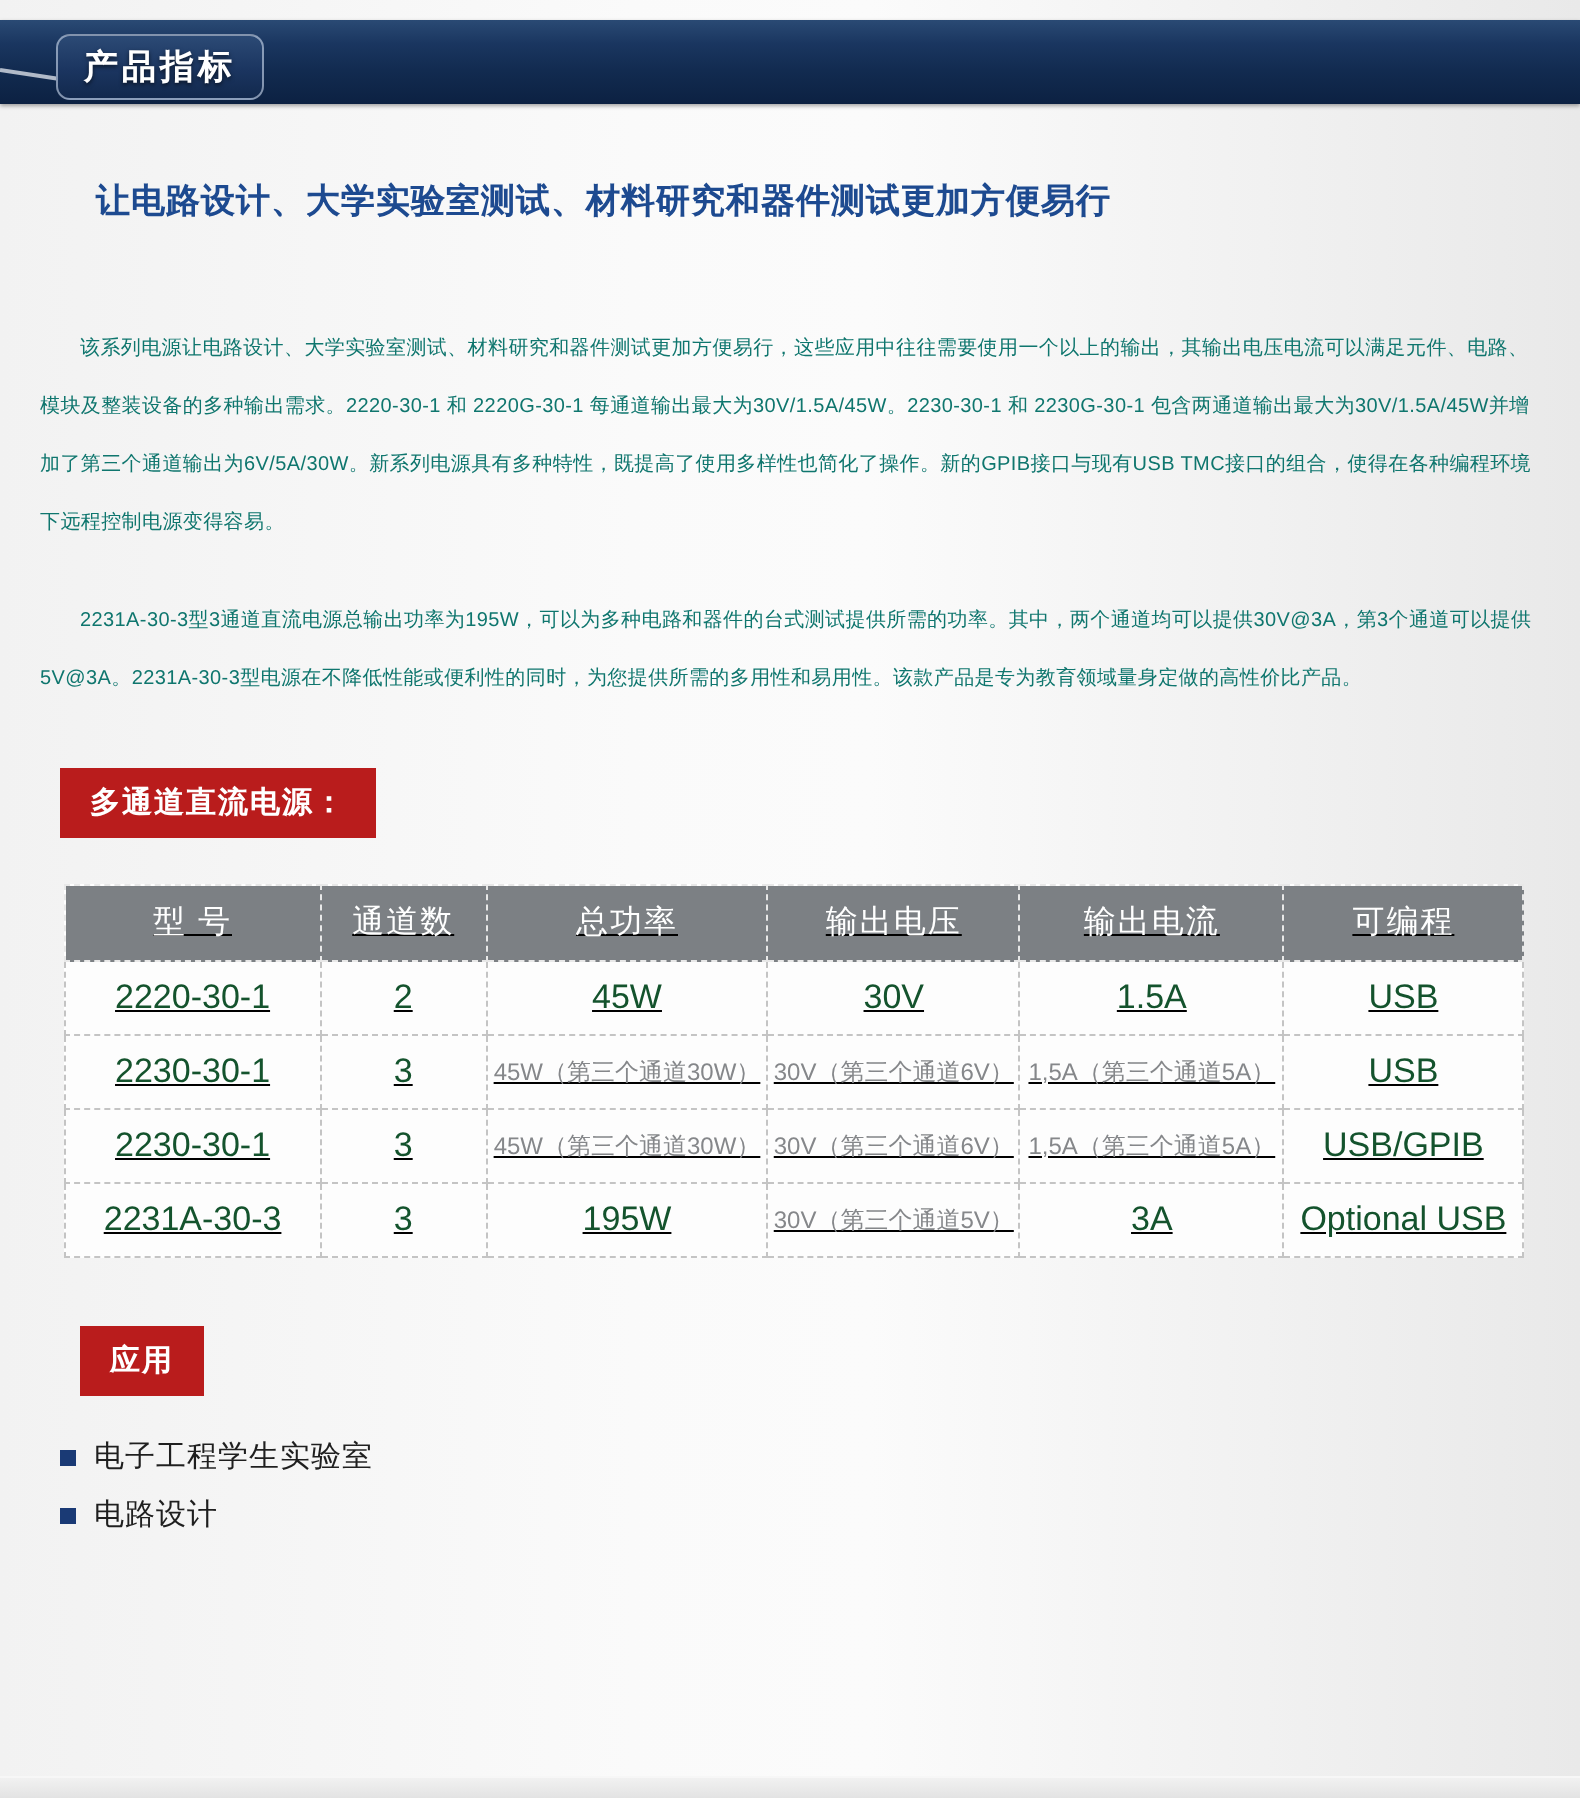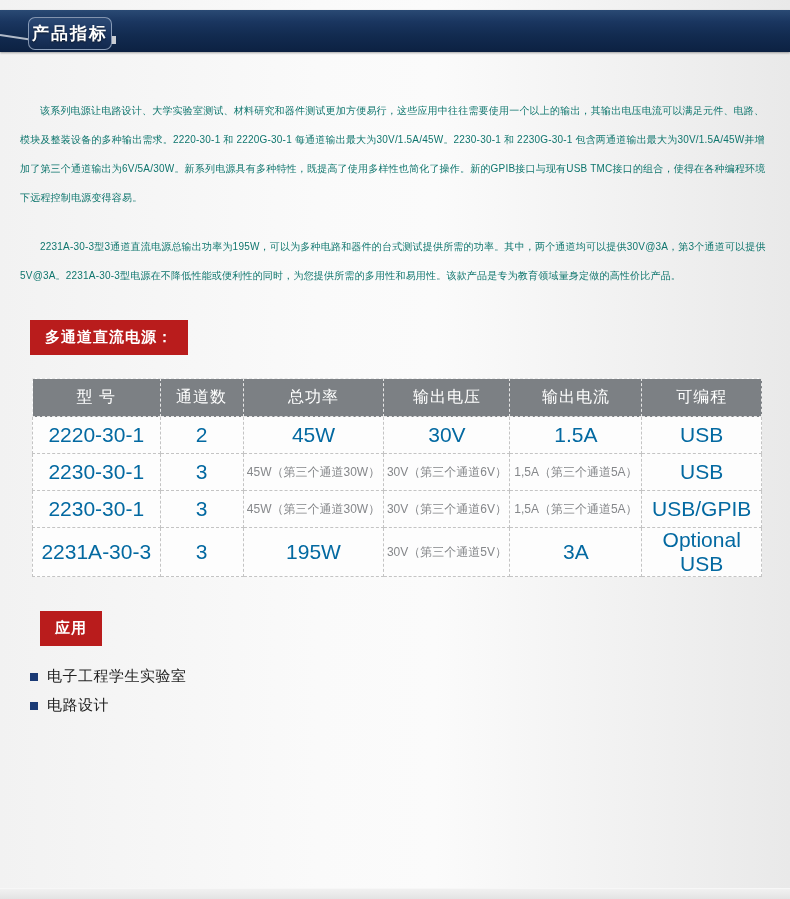--- a/index.html
+++ b/index.html
@@ -18,21 +18,21 @@
     position: relative;
     height: 42px;
     background: linear-gradient(180deg, #2a4a74 0%, #1a3660 28%, #122b50 60%, #0c2142 100%);
     box-shadow: 0 1px 2px rgba(0,0,0,0.35);
   }
   .header-decor { position: absolute; top: 0; left: 0; pointer-events: none; }
   .header-tab {
     position: absolute;
     left: 28px;
     top: 7px;
-    width: 84px;
+    width: 104px;
     height: 33px;
     border: 1px solid rgba(190,205,225,0.65);
     border-radius: 7px;
     background: linear-gradient(180deg, #2c4a75 0%, #1b3560 55%, #12294d 100%);
     display: flex;
     align-items: center;
     justify-content: center;
     cursor: pointer;
   }
   .header-tab span {
@@ -74,40 +74,40 @@
     font-size: 15px;
     font-weight: bold;
     padding: 8px 15px;
     margin-left: 30px;
     letter-spacing: 1px;
   }
   .label-power { margin-top: 30px; }
   .label-apps  { margin-top: 34px; margin-left: 40px; }
 
   
-  .spec-table-wrap { margin: 23px 28px 0 32px; }
+  .spec-table-wrap { margin: 23px 28px 0 32px; text-decoration: underline; }
   table.spec-table {
     width: 730px;
     border-collapse: collapse;
     table-layout: fixed;
     background: #ffffff;
     border: 1px dashed #b9b9b9;
   }
   table.spec-table th {
     background: #7c8084;
     color: #ffffff;
     font-size: 16px;
     font-weight: normal;
     height: 38px;
     border: 1px dashed #e8e8e8;
     letter-spacing: 1px;
   }
   table.spec-table td {
-    color: #0369a1;
-    font-size: 21px;
+    color: #14532d;
+    font-size: 17px;
     text-align: center;
     height: 37px;
     border: 1px dashed #c4c4c4;
     background: #fdfdfd;
   }
   table.spec-table td.cell-small { font-size: 12px; color: #85878a; }
   .col-0 { width: 17.5%; }
   .col-1 { width: 11.4%; }
   .col-2 { width: 19.3%; }
   .col-3 { width: 17.3%; }
@@ -156,20 +156,21 @@
     <line x1="0" y1="25" x2="53" y2="33" stroke="#cdd4de" stroke-width="2" opacity="0.85"></line>
     <line x1="53" y1="33" x2="112" y2="33" stroke="#cdd4de" stroke-width="2" opacity="0.85"></line>
     <rect x="108" y="26" width="8" height="8" fill="#c9cdd3"></rect>
   </svg>
   <div class="header-tab">
     <span>产品指标</span>
   </div>
 </div>
 
 <div class="title-block">
+  <div class="title-line">让电路设计、大学实验室测试、材料研究和器件测试更加方便易行</div>
 </div>
 
 <div class="body-text">
   <p>该系列电源让电路设计、大学实验室测试、材料研究和器件测试更加方便易行，这些应用中往往需要使用一个以上的输出，其输出电压电流可以满足元件、电路、模块及整装设备的多种输出需求。2220-30-1 和 2220G-30-1 每通道输出最大为30V/1.5A/45W。2230-30-1 和 2230G-30-1 包含两通道输出最大为30V/1.5A/45W并增加了第三个通道输出为6V/5A/30W。新系列电源具有多种特性，既提高了使用多样性也简化了操作。新的GPIB接口与现有USB TMC接口的组合，使得在各种编程环境下远程控制电源变得容易。</p>
   <p>2231A-30-3型3通道直流电源总输出功率为195W，可以为多种电路和器件的台式测试提供所需的功率。其中，两个通道均可以提供30V@3A，第3个通道可以提供5V@3A。2231A-30-3型电源在不降低性能或便利性的同时，为您提供所需的多用性和易用性。该款产品是专为教育领域量身定做的高性价比产品。</p>
 </div>
 
 <div class="section-label label-power">多通道直流电源：</div>
 
 <div class="spec-table-wrap">

